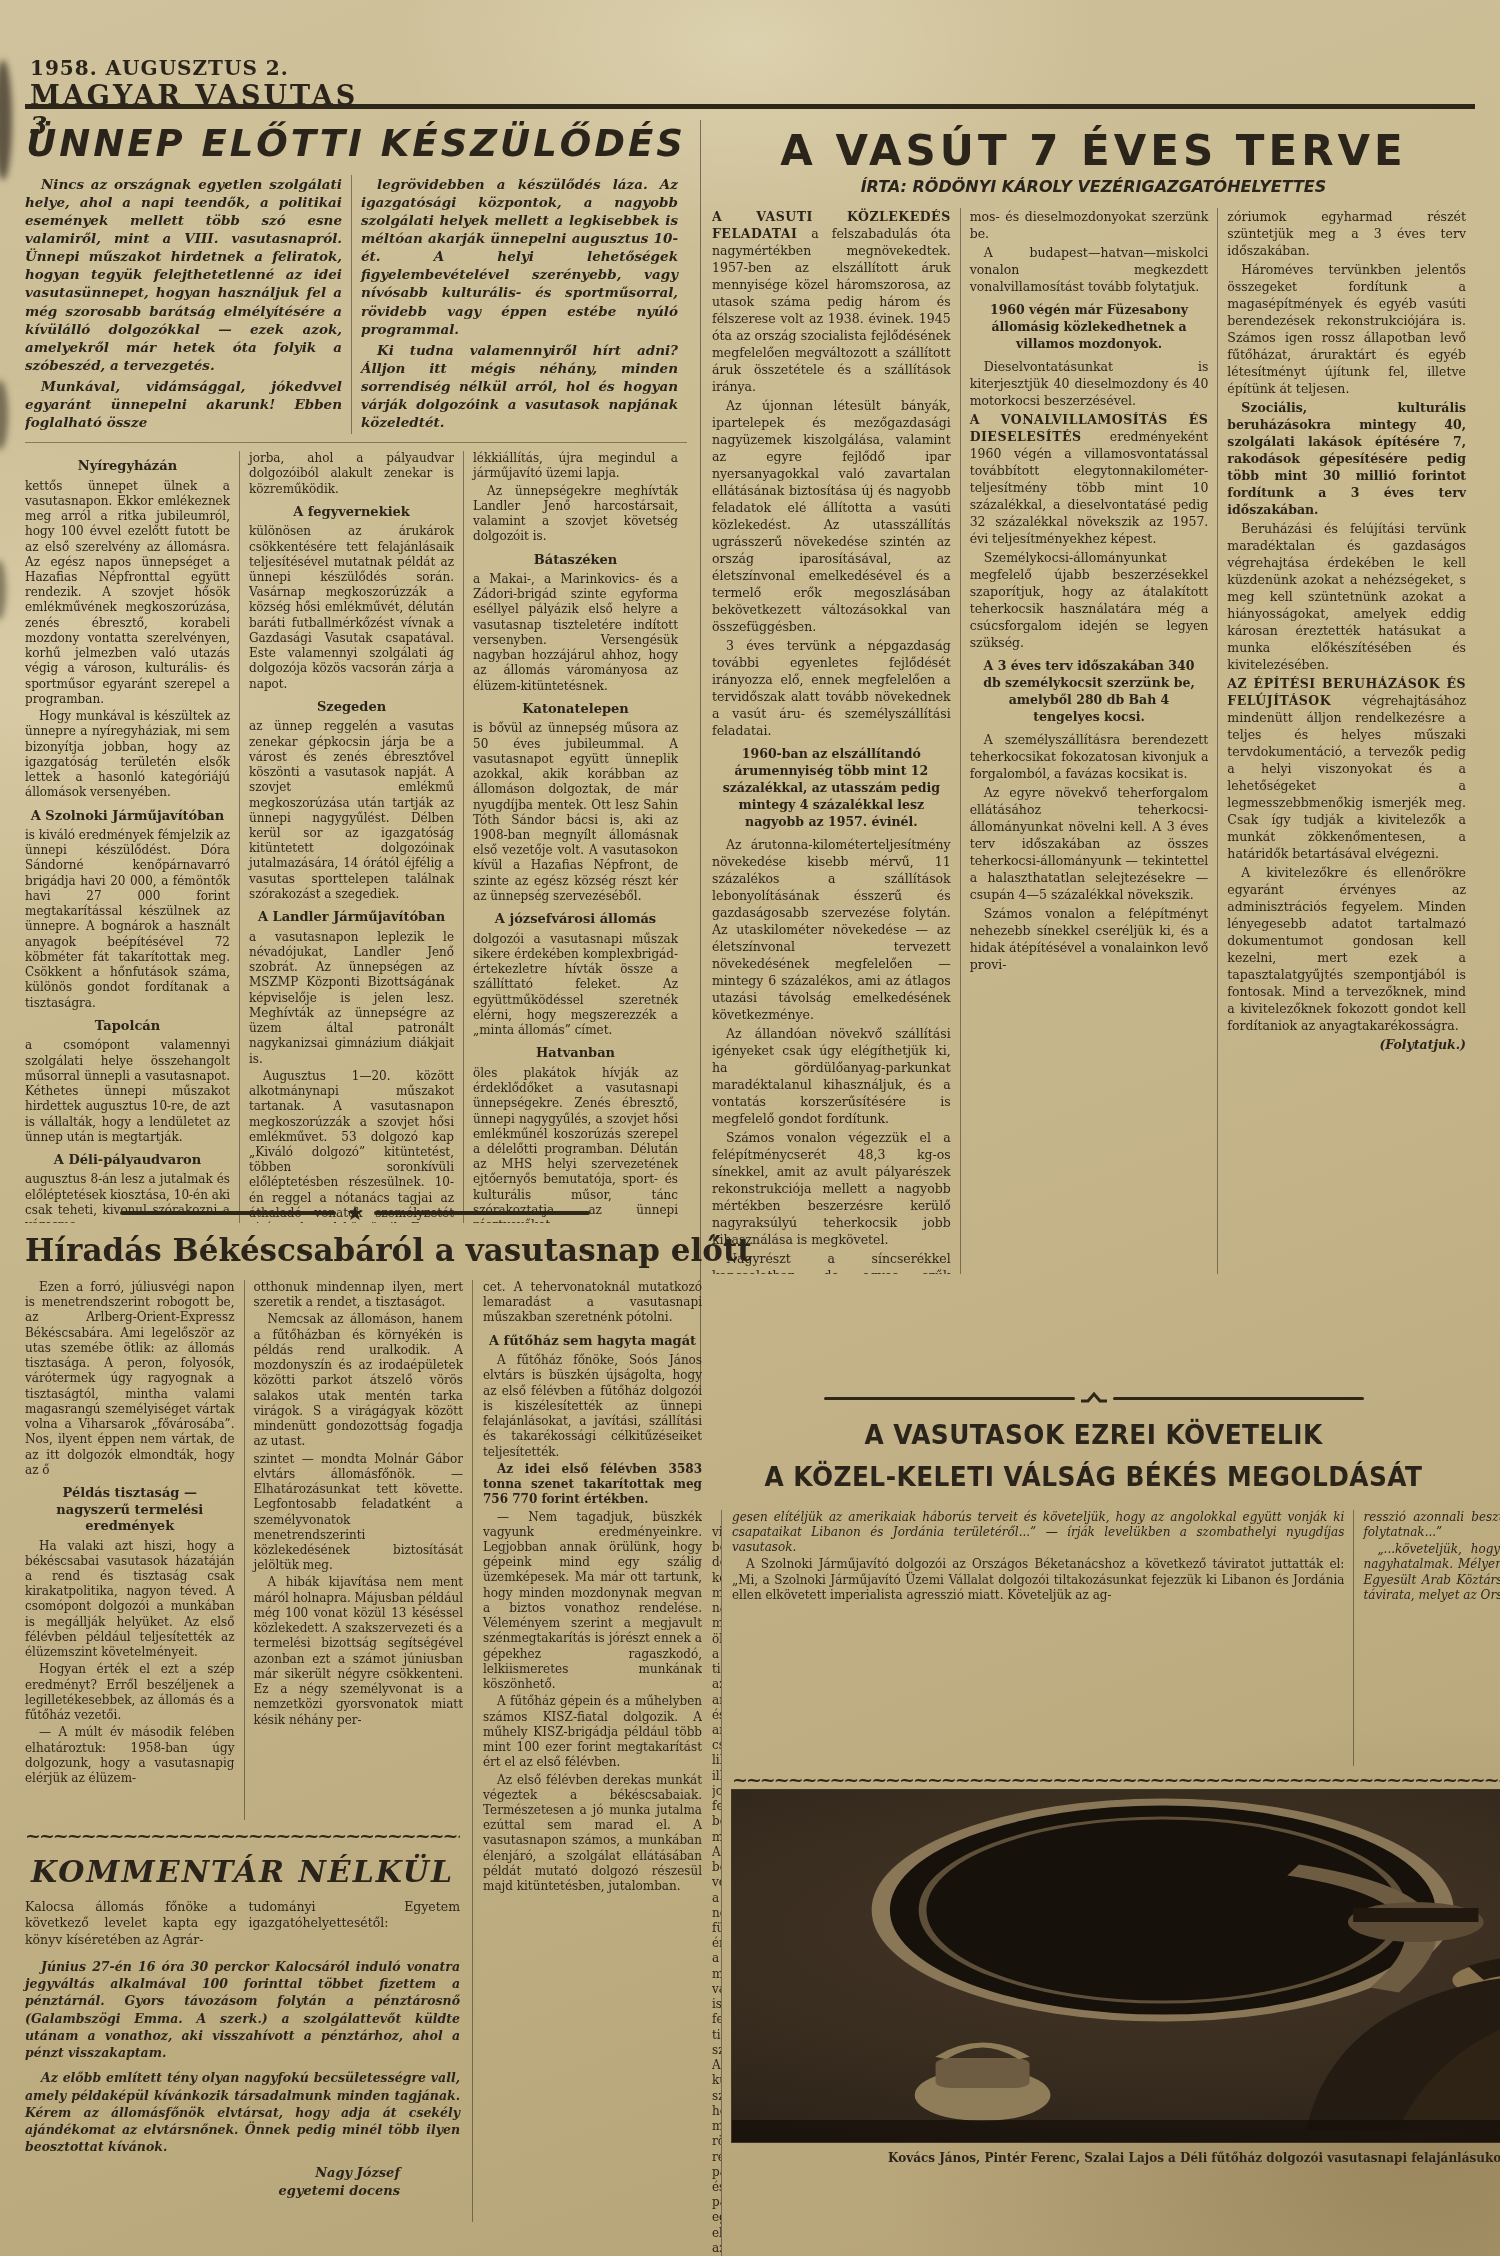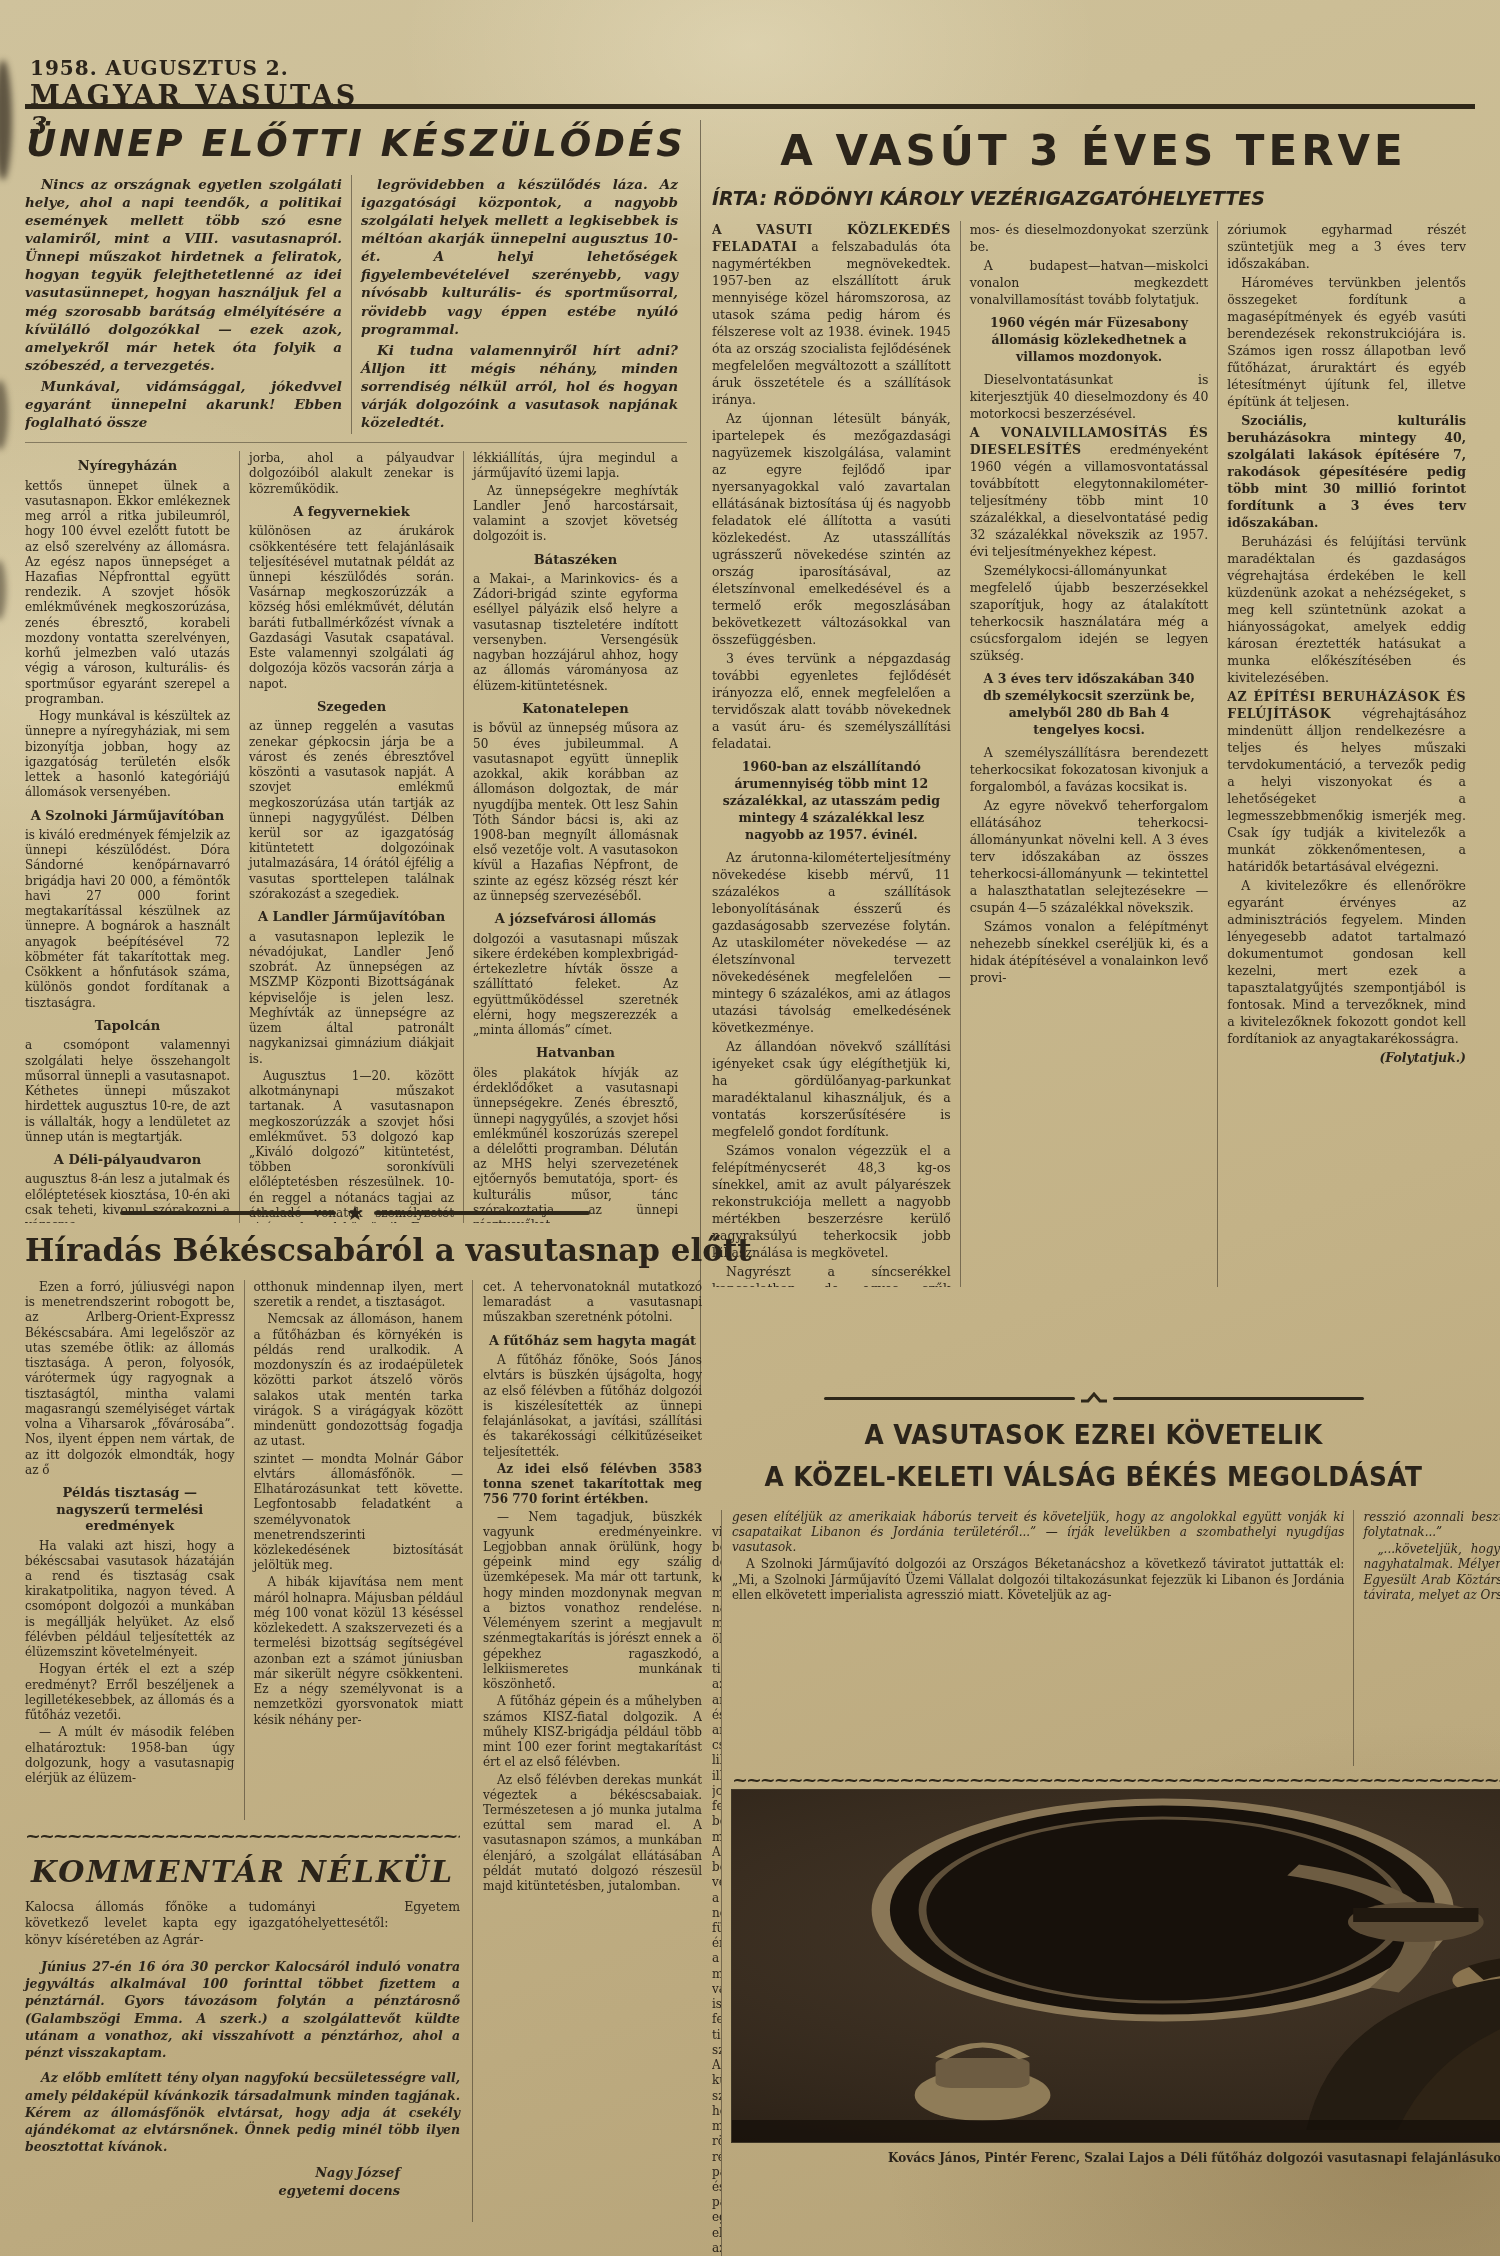--- a/index.html
+++ b/index.html
@@ -48,22 +48,22 @@
   .lead-body{margin-top:8px;height:772px;}
 
   .star-div{position:absolute;left:120px;top:1203px;width:470px;display:flex;align-items:center;gap:10px;}
   .star-div .line{flex:1;height:4px;background:#2e2719;border-radius:2px;}
   .star-div .star{font-size:20px;line-height:1;}
 
   
   .plan-art{position:absolute;left:712px;top:118px;width:763px;}
   .plan-h{margin:8px 0 2px 0;text-align:center;white-space:nowrap;
     font-family:"DejaVu Sans", sans-serif;font-weight:900;font-size:42px;letter-spacing:4px;}
-  .plan-by{font-family:"DejaVu Sans", sans-serif;font-style:italic;
-    font-weight:bold;font-size:19px;margin:12px 0 12px 0;}
+  .plan-by{text-align:center;font-family:"DejaVu Sans", sans-serif;font-style:italic;
+    font-weight:bold;font-size:16px;margin:2px 0 12px 0;}
   .plan-body{height:1066px;}
   .plan-body .col{font-size:12.5px;line-height:1.36;}
 
   
   .bcs-art{position:absolute;left:25px;top:1228px;width:677px;}
   .bcs-h{margin:4px 0 12px 0;text-align:center;white-space:nowrap;
     font-weight:900;font-size:31px;letter-spacing:0px;}
   .bcs-body{display:flex;height:942px;}
   .bcs-left{width:447px;display:flex;flex-direction:column;}
   .bcs-cols{display:flex;height:540px;overflow:hidden;}
@@ -171,21 +171,21 @@
     </div>
   </section>
 
   <div class="star-div">
     <i class="line"></i>
     <span class="star">★</span>
     <i class="line"></i>
   </div>
 
   <section class="plan-art">
-    <h1 class="plan-h">A VASÚT 3 ÉVES TERVE</h1>
+    <h1 class="plan-h">A VASÚT 7 ÉVES TERVE</h1>
     <div class="plan-by">ÍRTA: RÖDÖNYI KÁROLY VEZÉRIGAZGATÓHELYETTES</div>
     <div class="cols plan-body">
       <div class="col">
           <p class="noind"><b>A VASUTI KÖZLEKEDÉS FELADATAI </b>a felszabadulás óta nagymértékben megnövekedtek. 1957-ben az elszállított áruk mennyisége közel háromszorosa, az utasok száma pedig három és félszerese volt az 1938. évinek. 1945 óta az ország szocialista fejlődésének megfelelően megváltozott a szállított áruk összetétele és a szállítások iránya.</p>
           <p>Az újonnan létesült bányák, ipartelepek és mezőgazdasági nagyüzemek kiszolgálása, valamint az egyre fejlődő ipar nyersanyagokkal való zavartalan ellátásának biztosítása új és nagyobb feladatok elé állította a vasúti közlekedést. Az utasszállítás ugrásszerű növekedése szintén az ország iparosításával, az életszínvonal emelkedésével és a termelő erők megoszlásában bekövetkezett változásokkal van összefüggésben.</p>
           <p>3 éves tervünk a népgazdaság további egyenletes fejlődését irányozza elő, ennek megfelelően a tervidőszak alatt tovább növekednek a vasút áru- és személyszállítási feladatai.</p>
           <p class="bc">1960-ban az elszállítandó árumennyiség több mint 12 százalékkal, az utasszám pedig mintegy 4 százalékkal lesz nagyobb az 1957. évinél.</p>
           <p>Az árutonna-kilométerteljesítmény növekedése kisebb mérvű, 11 százalékos a szállítások lebonyolításának ésszerű és gazdaságosabb szervezése folytán. Az utaskilométer növekedése — az életszínvonal tervezett növekedésének megfelelően — mintegy 6 százalékos, ami az átlagos utazási távolság emelkedésének következménye.</p>
           <p>Az állandóan növekvő szállítási igényeket csak úgy elégíthetjük ki, ha gördülőanyag-parkunkat maradéktalanul kihasználjuk, és a vontatás korszerűsítésére is megfelelő gondot fordítunk.</p>
           <p>Számos vonalon végezzük el a felépítménycserét 48,3 kg-os sínekkel, amit az avult pályarészek rekonstrukciója mellett a nagyobb mértékben beszerzésre kerülő nagyraksúlyú teherkocsik jobb kihasználása is megkövetel.</p>

